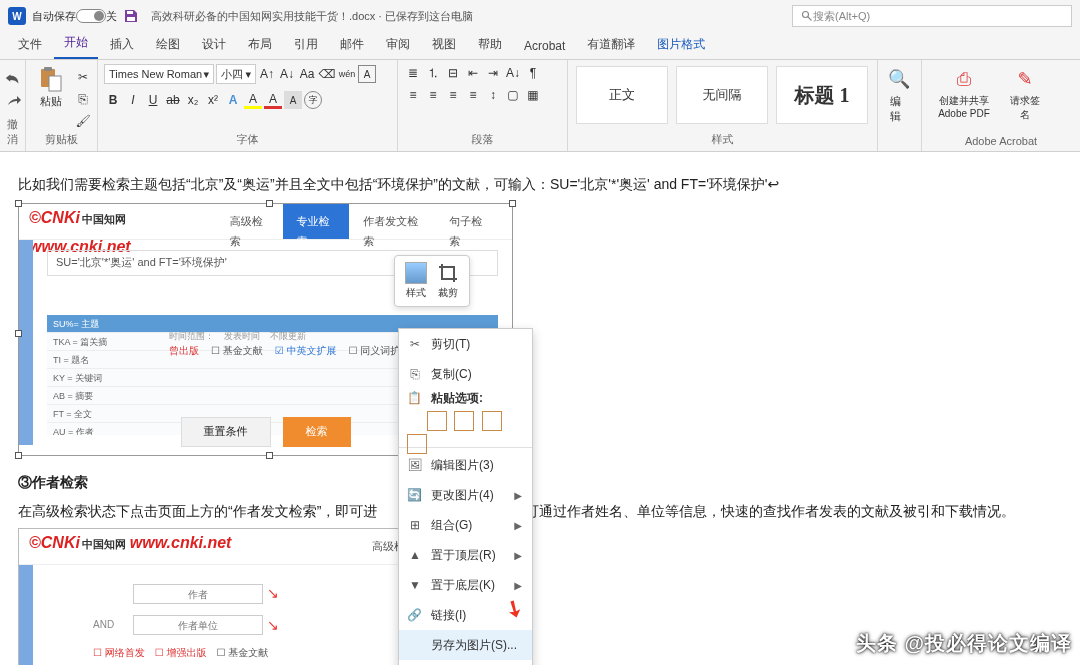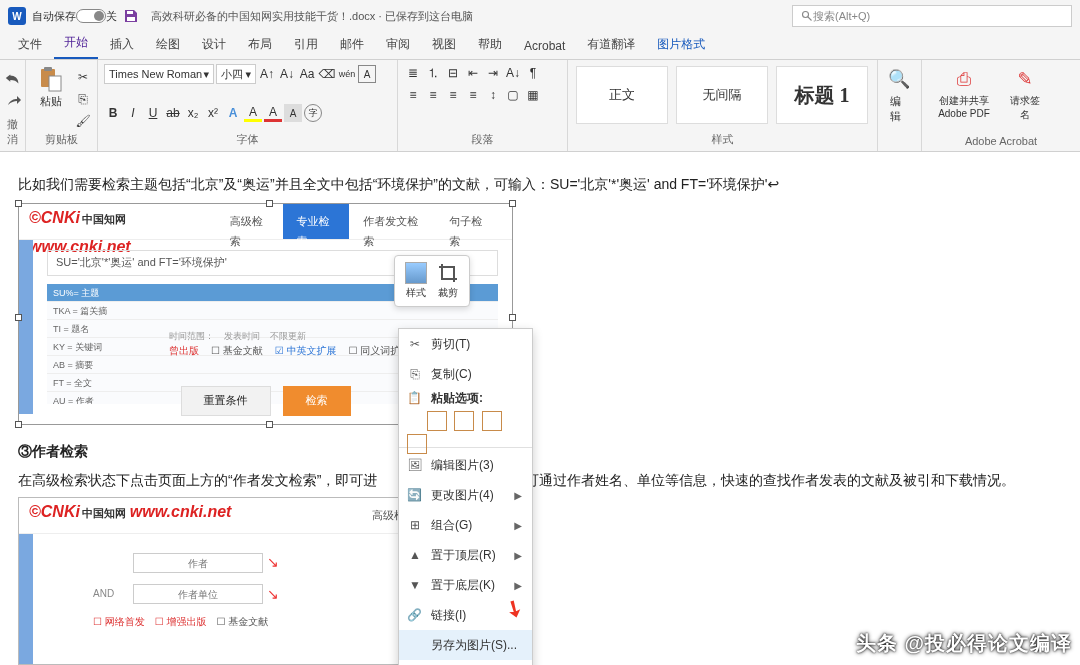--- a/index.html
+++ b/index.html
@@ -47,21 +47,21 @@
 .cnki-logo .cn { color:#333; font-size:11px; font-style:normal; margin-left:2px; }
 .cnki-tabs { margin-left:auto; display:flex; }
 .cnki-tabs .ct { padding:8px 14px; font-size:11px; color:#555; }
 .cnki-tabs .ct.active { background:#2c75d6; color:#fff; }
 .cnki-body { display:flex; min-height:130px; }
 .cnki-side { width:14px; background:#7aa8e0; }
 .cnki-main { flex:1; padding:10px 14px; }
 .cnki-input { border:1px solid #ddd; padding:6px 8px; font-size:11px; color:#555; height:26px; display:flex; align-items:center; }
 .cnki-filters { display:flex; gap:12px; font-size:10px; margin-top:38px; align-items:center; color:#555; }
 .cnki-filters .red { color:#d33; }
-.cnki-drop { height:120px; overflow:hidden; }
+.cnki-drop { height:120px; overflow:hidden;margin-top:31px; }
 .drop-item { height:18px; border-bottom:1px solid #eee; padding:0 6px; font-size:9px; display:flex; align-items:center; color:#666; background:#fafbfd;}
 .drop-item.hl { background:#5b9bd5; color:#fff; }
 .cnki-actions { display:flex; justify-content:center; gap:12px; margin-top:-28px; padding-bottom:8px;}
 .cnki-actions .btn { padding:4px 22px; font-size:11px; }
 .cnki-actions .reset { background:#f2f2f2; border:1px solid #ddd; }
 .cnki-actions .search { background:#f08c2e; color:#fff; border:1px solid #f08c2e; }
 
 
 .pic-toolbar { position:absolute; top:255px; left:394px; background:#fff; border:1px solid #ccc; border-radius:4px; box-shadow:0 2px 6px rgba(0,0,0,.15); padding:6px 10px; display:flex; gap:10px; }
 .pic-toolbar .pbtn { display:flex; flex-direction:column; align-items:center; font-size:10px; gap:2px; }
@@ -169,21 +169,21 @@
       <div style="display:flex;flex-direction:column;gap:4px;padding-top:4px">
         <span class="ic-sm">✂</span>
         <span class="ic-sm">⎘</span>
         <span class="ic-sm">🖌</span>
       </div>
     </div>
     <div class="label">剪贴板</div>
   </div>
 
   <div class="group" style="width:300px">
-    <div class="controls" style="flex-direction:column;gap:20px">
+    <div class="controls" style="flex-direction:column;gap:7px">
       <div class="smallrow">
         <div class="fontsel">
             <span>Times New Roman</span>
             <span>▾</span>
           </div>
         <div class="sizesel">
             <span>小四</span>
             <span>▾</span>
           </div>
         <span class="ic-sm">A↑</span>

